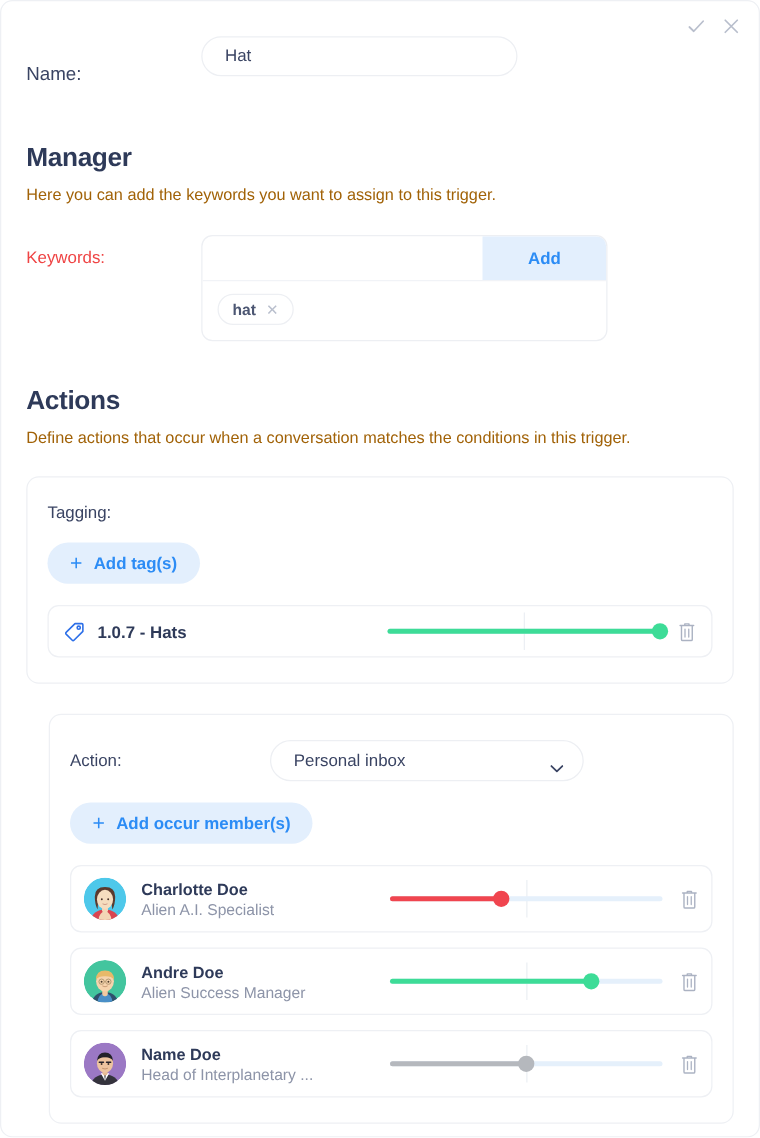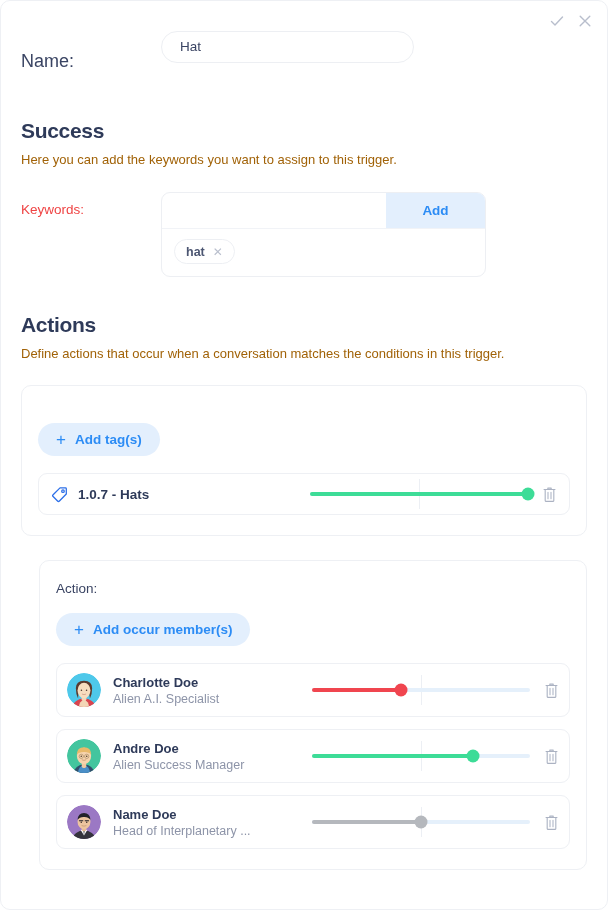--- a/index.html
+++ b/index.html
@@ -26,21 +26,21 @@
     display: flex; align-items: center; gap: 12px;
   }
   .hicon { width: 16px; height: 16px; cursor: pointer; opacity: .55; }
   .hicon svg { display: block; }
 
   .name-row {
     display: flex; align-items: center;
     padding: 20px 0 0 20px;
   }
   .name-label {
-    font-size: 18px; color: #3a4463; font-weight: 400;
+    font-size: 15px; color: #3a4463; font-weight: 400;
     width: 140px;
     margin-top: 30px;
   }
   .name-input {
     width: 253px; height: 32px;
     border: 1px solid #edeff3; border-radius: 17px;
     background: #fff;
     padding: 0 18px;
     font-size: 13.5px; font-family: inherit; color: #3a4463;
     outline: none;
@@ -193,21 +193,21 @@
         </svg>
     </span>
   </div>
 
   <div class="name-row">
     <span class="name-label">Name:</span>
     <input class="name-input" type="text" value="Hat" style="">
   </div>
 
   <div class="kw-head">
-    <div class="section-title">Success</div>
+    <div class="section-title">Manager</div>
     <div class="section-sub">Here you can add the keywords you want to assign to this trigger.</div>
   </div>
 
   <div class="kw-row">
     <span class="kw-label">Keywords:</span>
     <div class="kw-box">
       <div class="kw-inputline">
         <input class="kw-input" type="text" value="" style="">
         <button class="kw-add">Add</button>
       </div>
@@ -219,20 +219,21 @@
       </div>
     </div>
   </div>
 
   <div class="act-head">
     <div class="section-title">Actions</div>
     <div class="section-sub">Define actions that occur when a conversation matches the conditions in this trigger.</div>
   </div>
 
   <div class="panel panel-tagging">
+    <div class="panel-label">Tagging:</div>
 
     <button class="pill-btn">
       <span class="plus">+</span>
       <span>Add tag(s)</span>
     </button>
 
     <div class="row-card">
       <span class="tag-icon">
         <svg viewBox="0 0 20 20" width="17" height="17">
           <path d="M10.6 2.2 H17 a1 1 0 0 1 1 1 V9.5 L9.6 17.9 a1.1 1.1 0 0 1-1.6 0 L2.2 12.1 a1.1 1.1 0 0 1 0-1.6 Z" fill="none" stroke="#2c6fe8" stroke-width="1.5" stroke-linejoin="round"></path>
@@ -255,20 +256,28 @@
           <path d="M6.2 3.6 V2.2 h3.6 V3.6" fill="none" stroke="#7f8aa3" stroke-width="1.2" stroke-linejoin="round"></path>
           <path d="M6.4 6.6 V13.4 M9.6 6.6 V13.4" stroke="#7f8aa3" stroke-width="1.1" fill="none" stroke-linecap="round"></path>
         </svg>
       </span>
     </div>
   </div>
 
   <div class="panel panel-action">
     <div class="action-row">
       <span class="action-label">Action:</span>
+      <span class="select-wrap">
+        <select class="action-select" id="action-select"><option value="Personal inbox">Personal inbox</option></select>
+        <span class="chev">
+          <svg viewBox="0 0 12 8" width="11" height="7">
+              <path d="M1 1.5 L6 6.3 L11 1.5" fill="none" stroke="#3a4463" stroke-width="1.6" stroke-linecap="round" stroke-linejoin="round"></path>
+            </svg>
+        </span>
+      </span>
     </div>
 
     <button class="pill-btn">
       <span class="plus">+</span>
       <span>Add occur member(s)</span>
     </button>
 
     <div id="member-list">
         <div class="row-card member">
           <span class="avatar"><svg viewBox="0 0 40 40" width="34" height="34">

